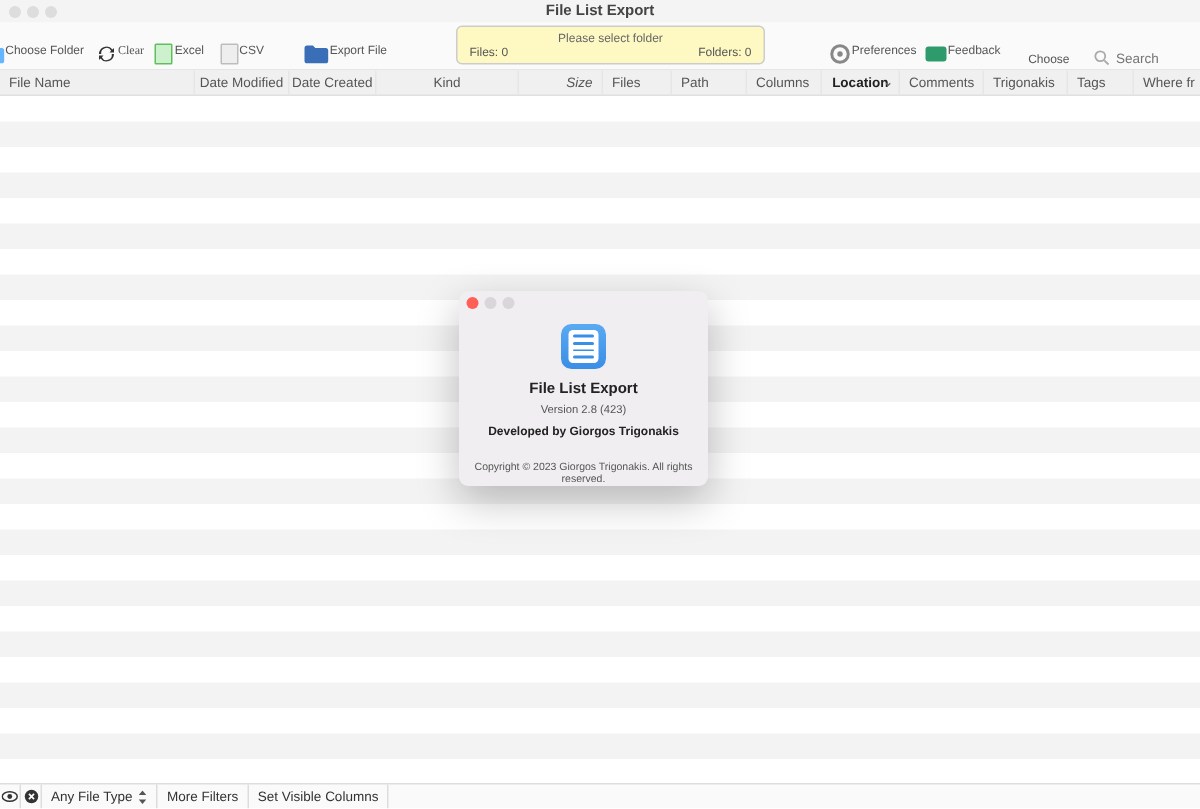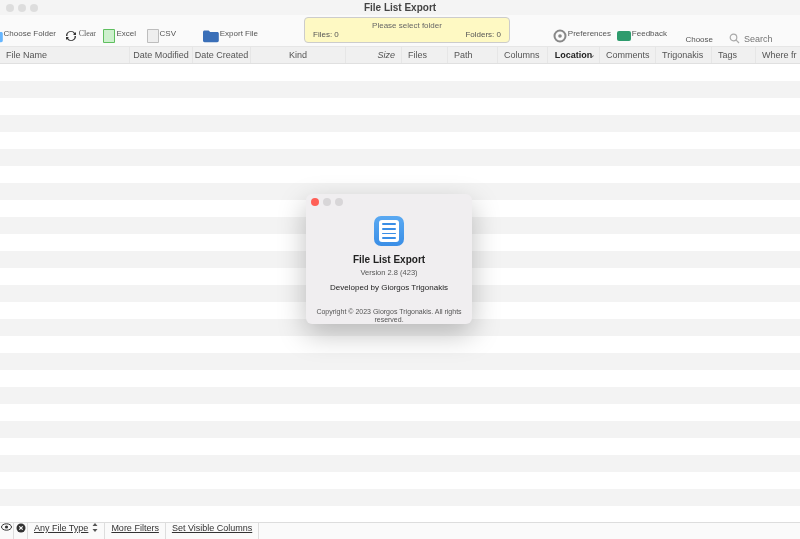--- a/index.html
+++ b/index.html
@@ -22,35 +22,35 @@
   .search-wrap input { border: none; outline: none; width: 50px; font-size: 9px; color: #888; background: transparent; }
   .header-row { height: 17px; display: flex; align-items: stretch; background: #f0f0f0; border-bottom: 1px solid #e0e0e0; font-size: 9px; color: #555; }
   .hcell { display: flex; align-items: center; justify-content: center; border-right: 1px solid #e6e6e6; white-space: nowrap; overflow: hidden; padding: 0 2px; }
   .hcell.left { justify-content: flex-start; padding-left: 6px; }
   .hcell.loc { font-weight: 600; color: #222; position: relative; }
   .hcell.loc::after { content: "⌃"; font-size: 7px; position: absolute; right: 4px; top: 3px; color: #666; transform: scaleY(-1); }
   .table-body { height: 458px; overflow: hidden; }
   .trow { height: 17px; }
   .trow:nth-child(even) { background: #f3f3f3; }
   .bottom-bar { height: 17px; display: flex; align-items: center; border-top: 1px solid #ddd; background: #fafafa; font-size: 9px; color: #333; }
-  .bcell { display: flex; justify-content: center; border-right: 1px solid #ddd; height: 100%; padding: 0 6px; white-space: nowrap; text-decoration: underline; }
+  .bcell { display: flex; align-items: center; justify-content: center; border-right: 1px solid #ddd; height: 100%; padding: 0 6px; white-space: nowrap; }
   .bcell.icon { width: 14px; padding: 0; }
   .overlay { position: absolute; left: 306px; top: 194px; width: 166px; height: 130px; background: #f0eef0; border-radius: 6px; box-shadow: 0 10px 28px rgba(0,0,0,0.25); overflow: hidden; }
   .overlay .o-titlebar { height: 16px; display: flex; align-items: center; padding: 0 5px; }
   .overlay .o-tl { display: flex; gap: 4px; }
   .overlay .o-dot { width: 8px; height: 8px; border-radius: 50%; }
   .overlay .o-dot.red { background: #ff5f57; }
   .overlay .o-dot.gray { background: #d8d6d8; }
   .overlay .o-body { display: flex; flex-direction: column; align-items: center; padding: 4px 10px 8px; }
   .app-icon { width: 30px; height: 30px; border-radius: 7px; background: linear-gradient(#5aa9f2,#3a8ee6); display: flex; align-items: center; justify-content: center; margin: 2px 0 8px; }
   .app-icon .sheet { width: 20px; height: 22px; background: #fff; border-radius: 3px; display: flex; flex-direction: column; justify-content: center; gap: 3px; padding: 3px; }
   .app-icon .line { height: 2px; background: #3a8ee6; border-radius: 1px; }
   .overlay .name { font-weight: 700; font-size: 10px; color: #222; margin-bottom: 3px; }
   .overlay .vers { font-size: 7.5px; color: #555; margin-bottom: 6px; }
-  .overlay .dev  { font-size: 8px; font-weight: 400; color: #222; margin-bottom: 16px; text-align: left; }
+  .overlay .dev  { font-size: 8px; font-weight: 700; color: #222; margin-bottom: 16px; text-align: left; }
   .overlay .copy { font-size: 7px; color: #555; text-align: center; line-height: 1.2; }
   svg { display: block; }
 </style>
 </head>
 <body>
 
 <div class="titlebar">
   <div class="traffic-lights">
     <div class="tl"></div>
     <div class="tl"></div>

